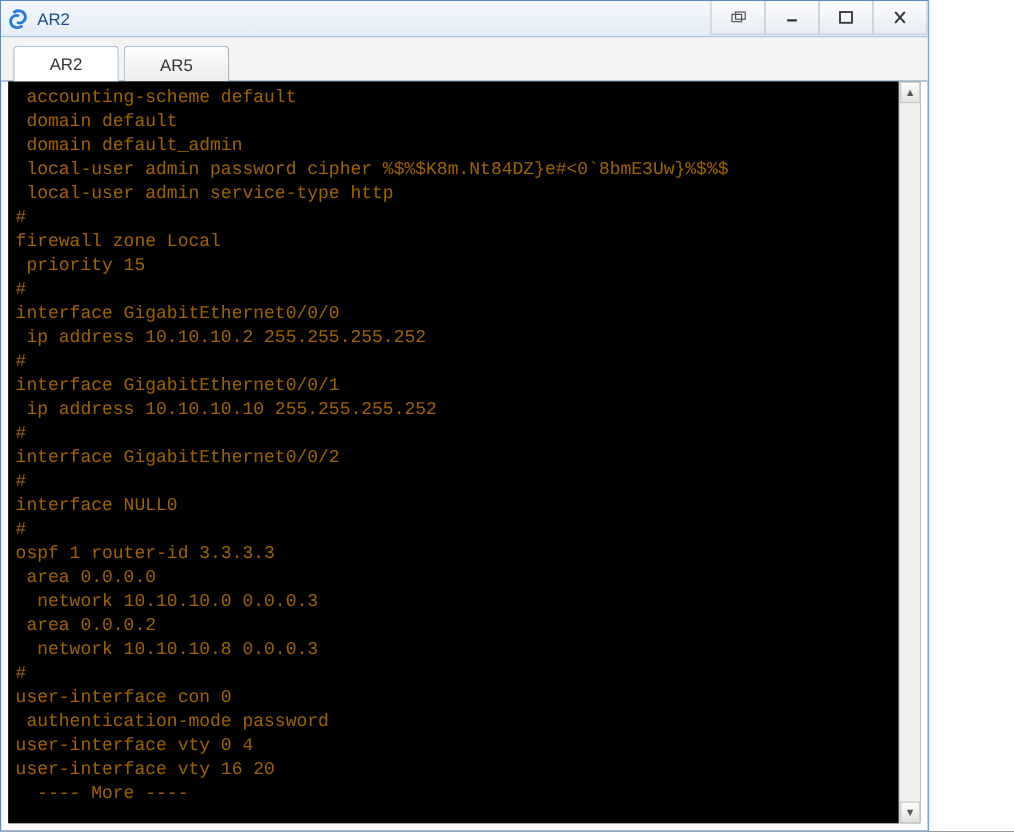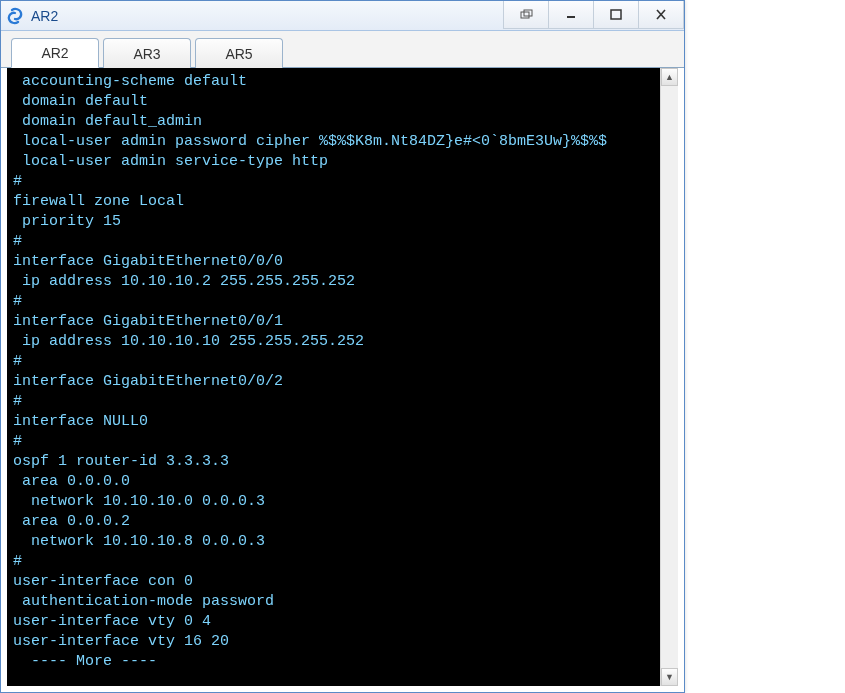--- a/index.html
+++ b/index.html
@@ -4,21 +4,21 @@
 <style>
   * { box-sizing: border-box; margin: 0; padding: 0; }
   body {
     width: 845px;
     height: 693px;
     font-family: "Segoe UI", Tahoma, sans-serif;
     background: #fff;
     overflow: hidden;
   }
   .window {
-    width: 685px;
+    width: 774px;
     height: 693px;
     border: 1px solid #5a8ac6;
     background: #fff;
     display: flex;
     flex-direction: column;
     box-shadow: 0 0 4px rgba(0,0,0,0.15);
   }
   .titlebar {
     height: 30px;
     background: linear-gradient(to bottom, #f4f8fc 0%, #e4ecf7 100%);
@@ -97,21 +97,21 @@
   .terminal-wrap {
     flex: 1;
     background: #000;
     margin: 0 6px 6px 6px;
     position: relative;
     display: flex;
   }
   .terminal {
     flex: 1;
     background: #000;
-    color: #7dd3fc;
+    color: #a16207;
     font-family: "Courier New", Consolas, monospace;
     font-size: 15px;
     line-height: 20px;
     padding: 4px 6px;
     white-space: pre;
     overflow: hidden;
   }
   .scrollbar {
     width: 18px;
     background: #f0f0f0;
@@ -180,23 +180,20 @@
         </svg>
       </div>
     </div>
   </div>
 
   <div class="tabbar">
     <div class="tab active">
         <span>AR2</span>
       </div>
     <div class="tab">
-        <span>AR3</span>
-      </div>
-    <div class="tab">
         <span>AR5</span>
       </div>
   </div>
 
   <div class="terminal-wrap">
     <div class="terminal" id="terminal"> accounting-scheme default
  domain default
  domain default_admin
  local-user admin password cipher %$%$K8m.Nt84DZ}e#&lt;0`8bmE3Uw}%$%$
  local-user admin service-type http

